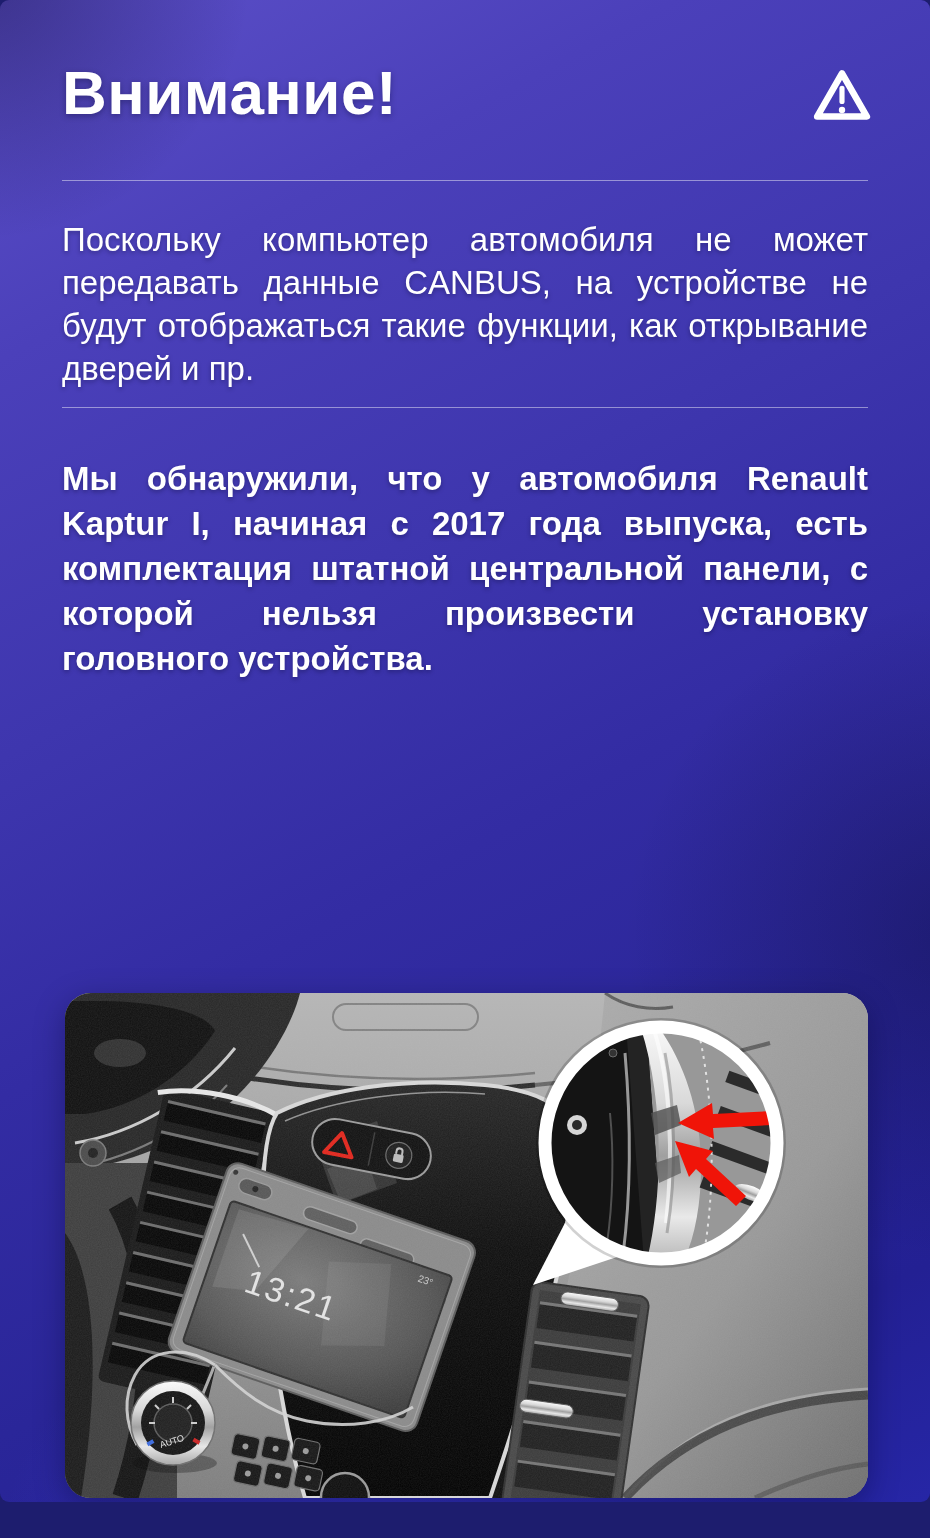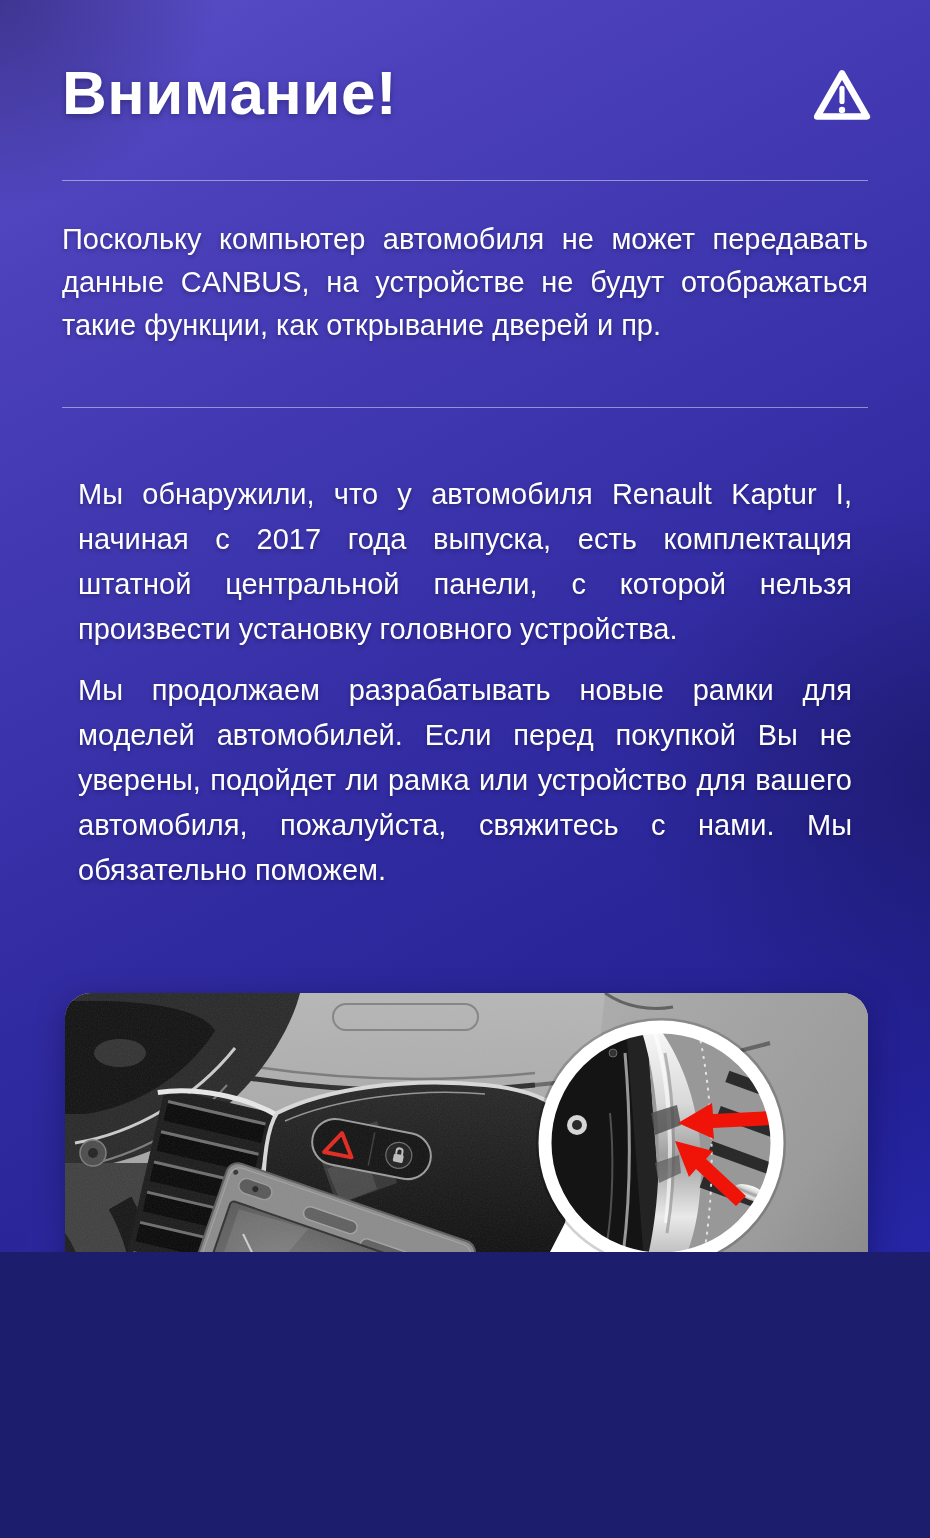--- a/index.html
+++ b/index.html
@@ -1,41 +1,42 @@
 <!DOCTYPE html>
 <html><head>
 <meta charset="utf-8">
 <style>
   html,body{margin:0;padding:0;background:#1d1d6e;}
   .page{
     position:relative;
-    width:930px;height:1252px;
+    width:930px;height:1502px;
     overflow:hidden;
     font-family:"Liberation Sans",sans-serif;
     background:
       radial-gradient(circle at -2% -2%, rgba(18,12,60,.45), rgba(18,12,60,0) 15%),
       radial-gradient(ellipse 60% 26% at 42% 103%, rgba(64,64,228,.55), rgba(64,64,228,0) 70%),
       radial-gradient(ellipse 55% 34% at 103% 62%, rgba(8,8,45,.35), rgba(8,8,45,0) 65%),
       linear-gradient(152deg,#5c50c8 0%,#4b40ba 18%,#3e36ae 38%,#332ca3 55%,#2a2699 72%,#232093 88%,#2626a6 100%);
+    border-radius: 9px;
   }
   .title{
     position:absolute;left:62px;top:52px;margin:0;
     color:#ffffff;font-size:62px;font-weight:700;line-height:82px;
     letter-spacing:.5px;text-shadow:0 2px 6px rgba(5,5,40,.35);
   }
   .warn-icon{position:absolute;top:66px;right:58px;width:60px;height:57px;}
   .divider{position:absolute;left:62px;width:806px;height:1px;background:rgba(255,255,255,.45);border:none;margin:0;}
   .d1{top:180px;}
   .d2{top:407px;}
   .notice{
     position:absolute;left:62px;width:806px;margin:0;
-    color:#ffffff;font-size:29px;text-align:justify;
+    color:#ffffff;font-size:33px;text-align:justify;
     text-shadow:0 2px 4px rgba(8,8,40,.35);
   }
-  .notice p{margin:16px;text-align:justify;}
+  .notice p{margin:0;text-align:justify;font-weight:bold;}
   .n1{top:218px;line-height:43px;}
   .n2{top:456px;line-height:45px;}
   .photo{
     position:absolute;left:65px;top:993px;width:803px;height:505px;margin:0;
     border-radius:26px;overflow:hidden;
     box-shadow:0 8px 30px rgba(5,5,40,.35);
     background:#8f8f8f;
   }
   .photo svg{display:block;}
 </style>
@@ -53,21 +54,20 @@
   </svg>
 
   <hr class="divider d1">
 
   <p class="notice n1">Поскольку компьютер автомобиля не может передавать данные CANBUS, на устройстве не будут отображаться такие функции, как открывание дверей и пр.</p>
 
   <hr class="divider d2">
 
   <div class="notice n2">
     <p>Мы обнаружили, что у автомобиля Renault Kaptur I, начиная с 2017 года выпуска, есть комплектация штатной центральной панели, с которой нельзя произвести установку головного устройства.</p>
-    <p>Мы продолжаем разрабатывать новые рамки для моделей автомобилей. Если перед покупкой Вы не уверены, подойдет ли рамка или устройство для вашего автомобиля, пожалуйста, свяжитесь с нами. Мы обязательно поможем.</p>
   </div>
 
   <figure class="photo">
     <svg viewBox="0 0 803 505" width="803" height="505">
       <defs>
         <linearGradient id="dashTop" x1="0" y1="0" x2="0" y2="1">
           <stop offset="0" stop-color="#b6b6b6"></stop>
             <stop offset=".5" stop-color="#9d9d9d"></stop>
             <stop offset="1" stop-color="#7e7e7e"></stop>
         </linearGradient>

